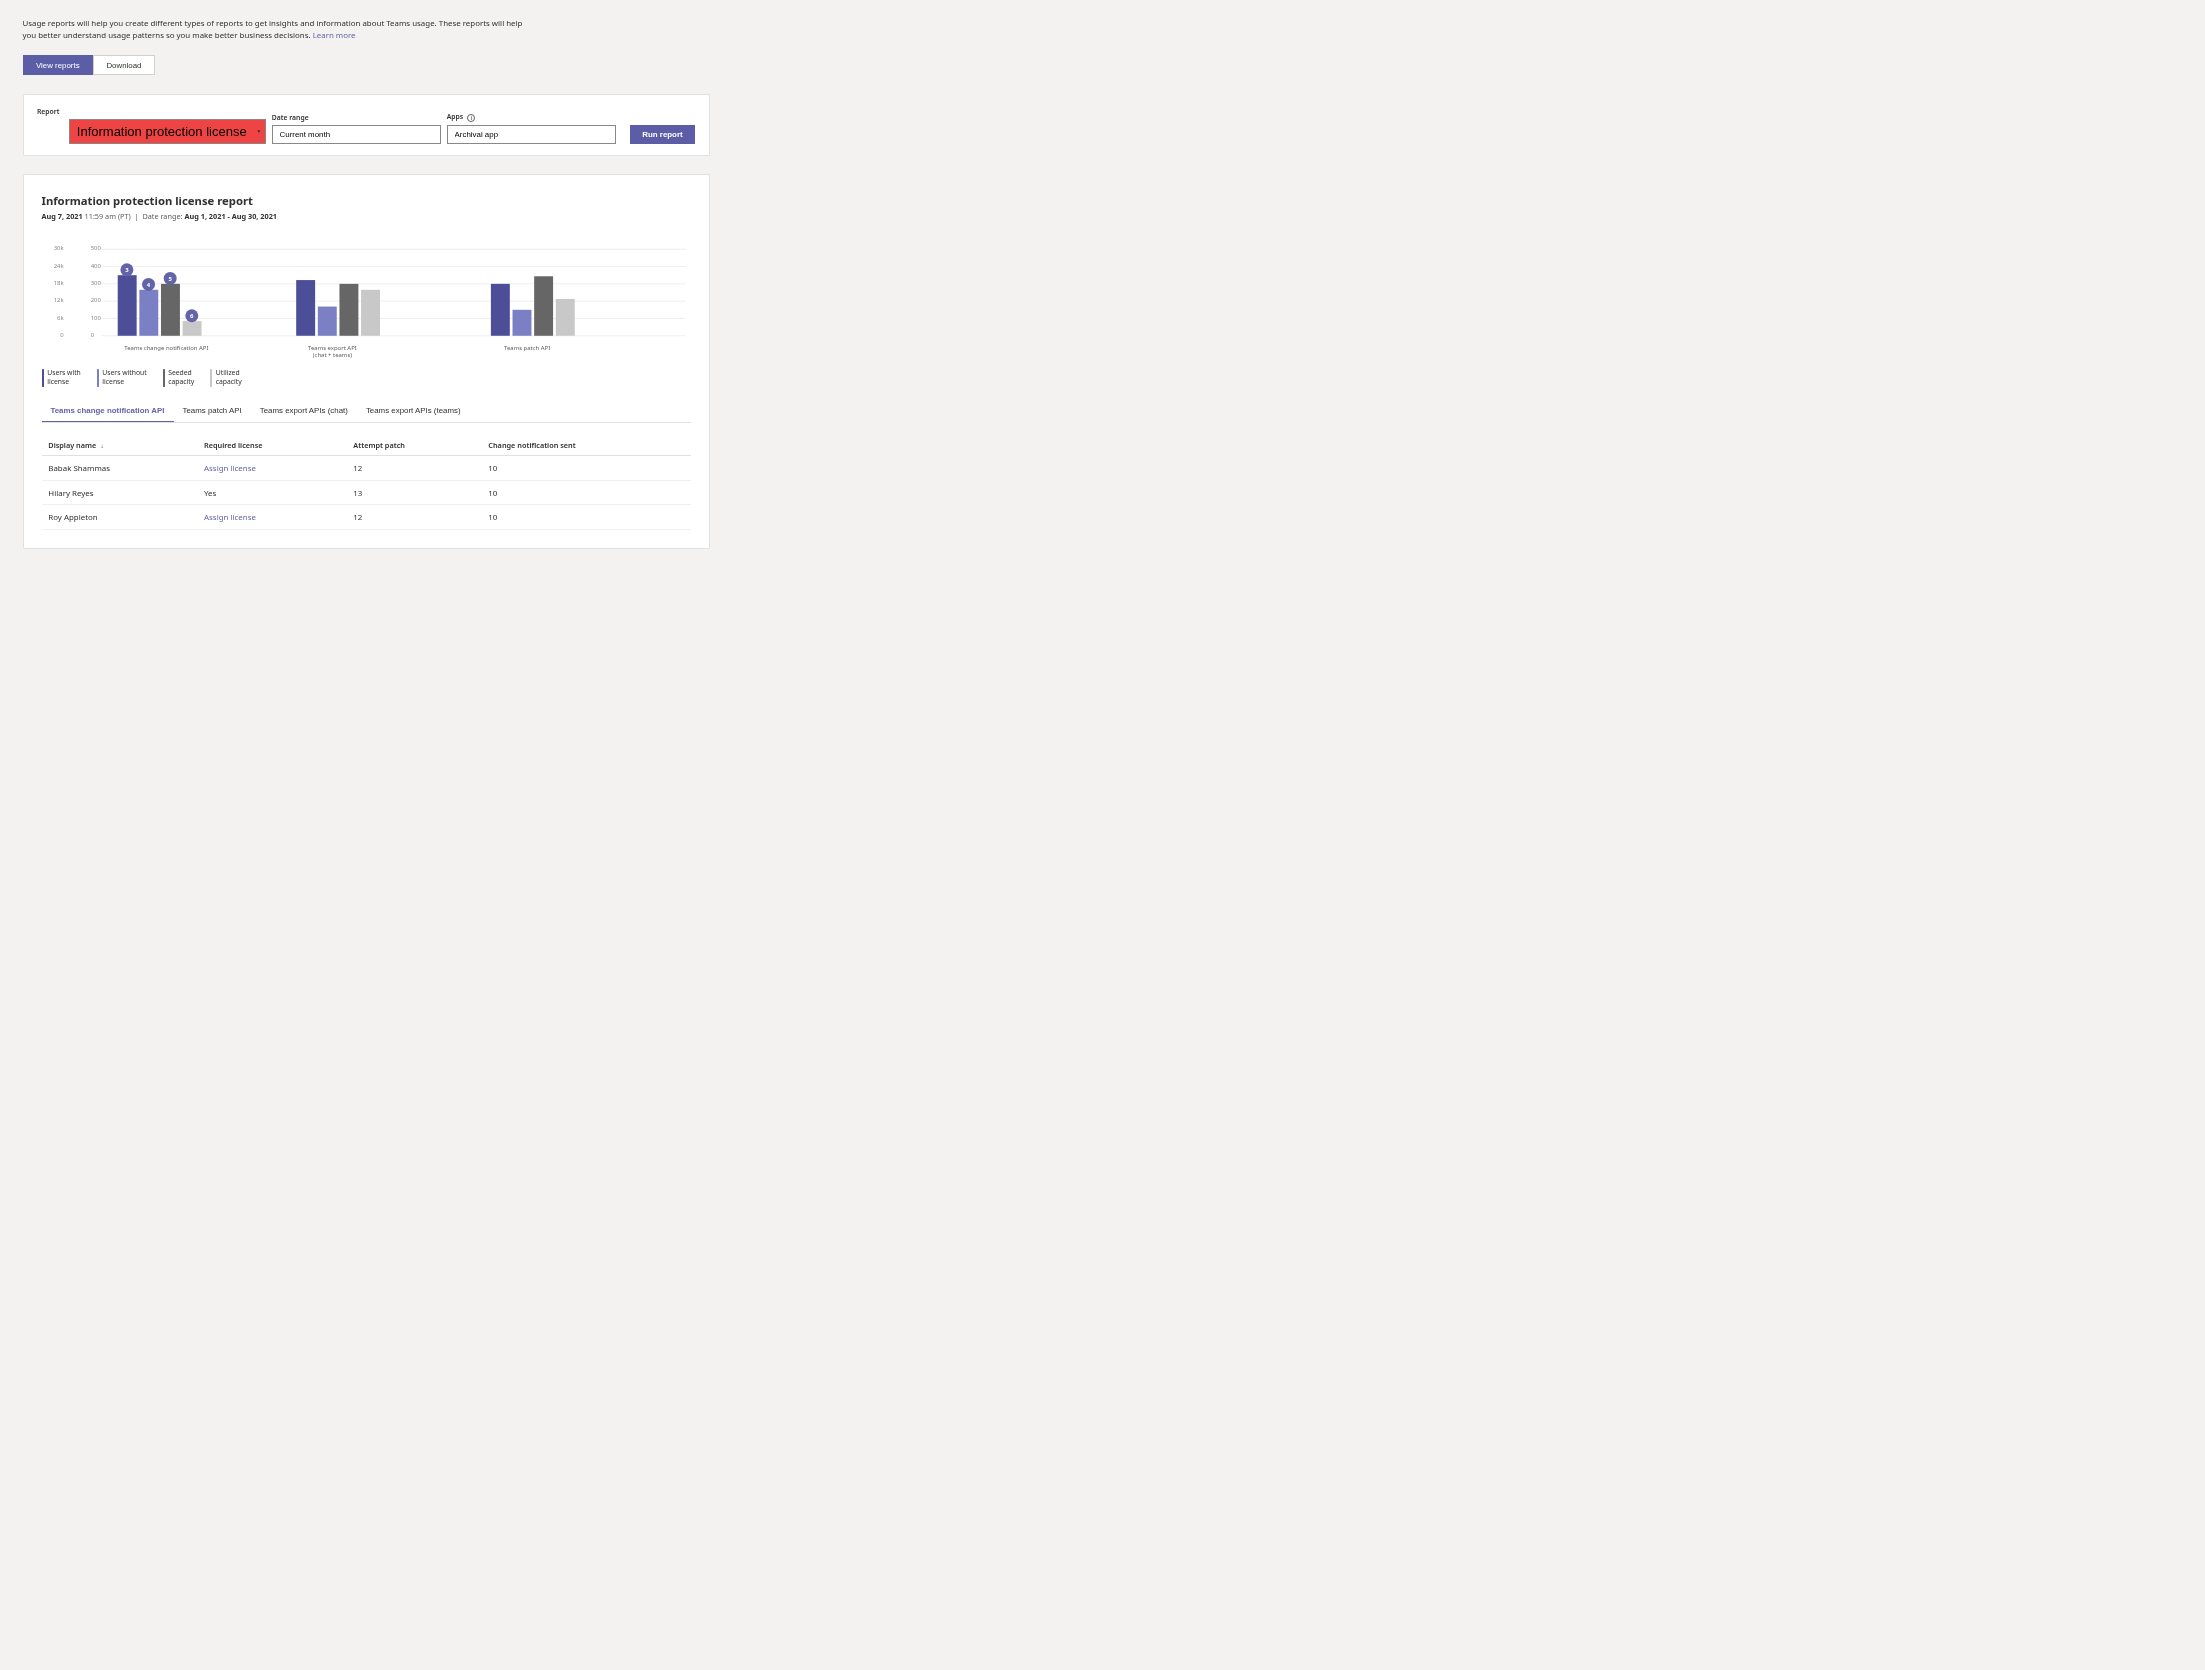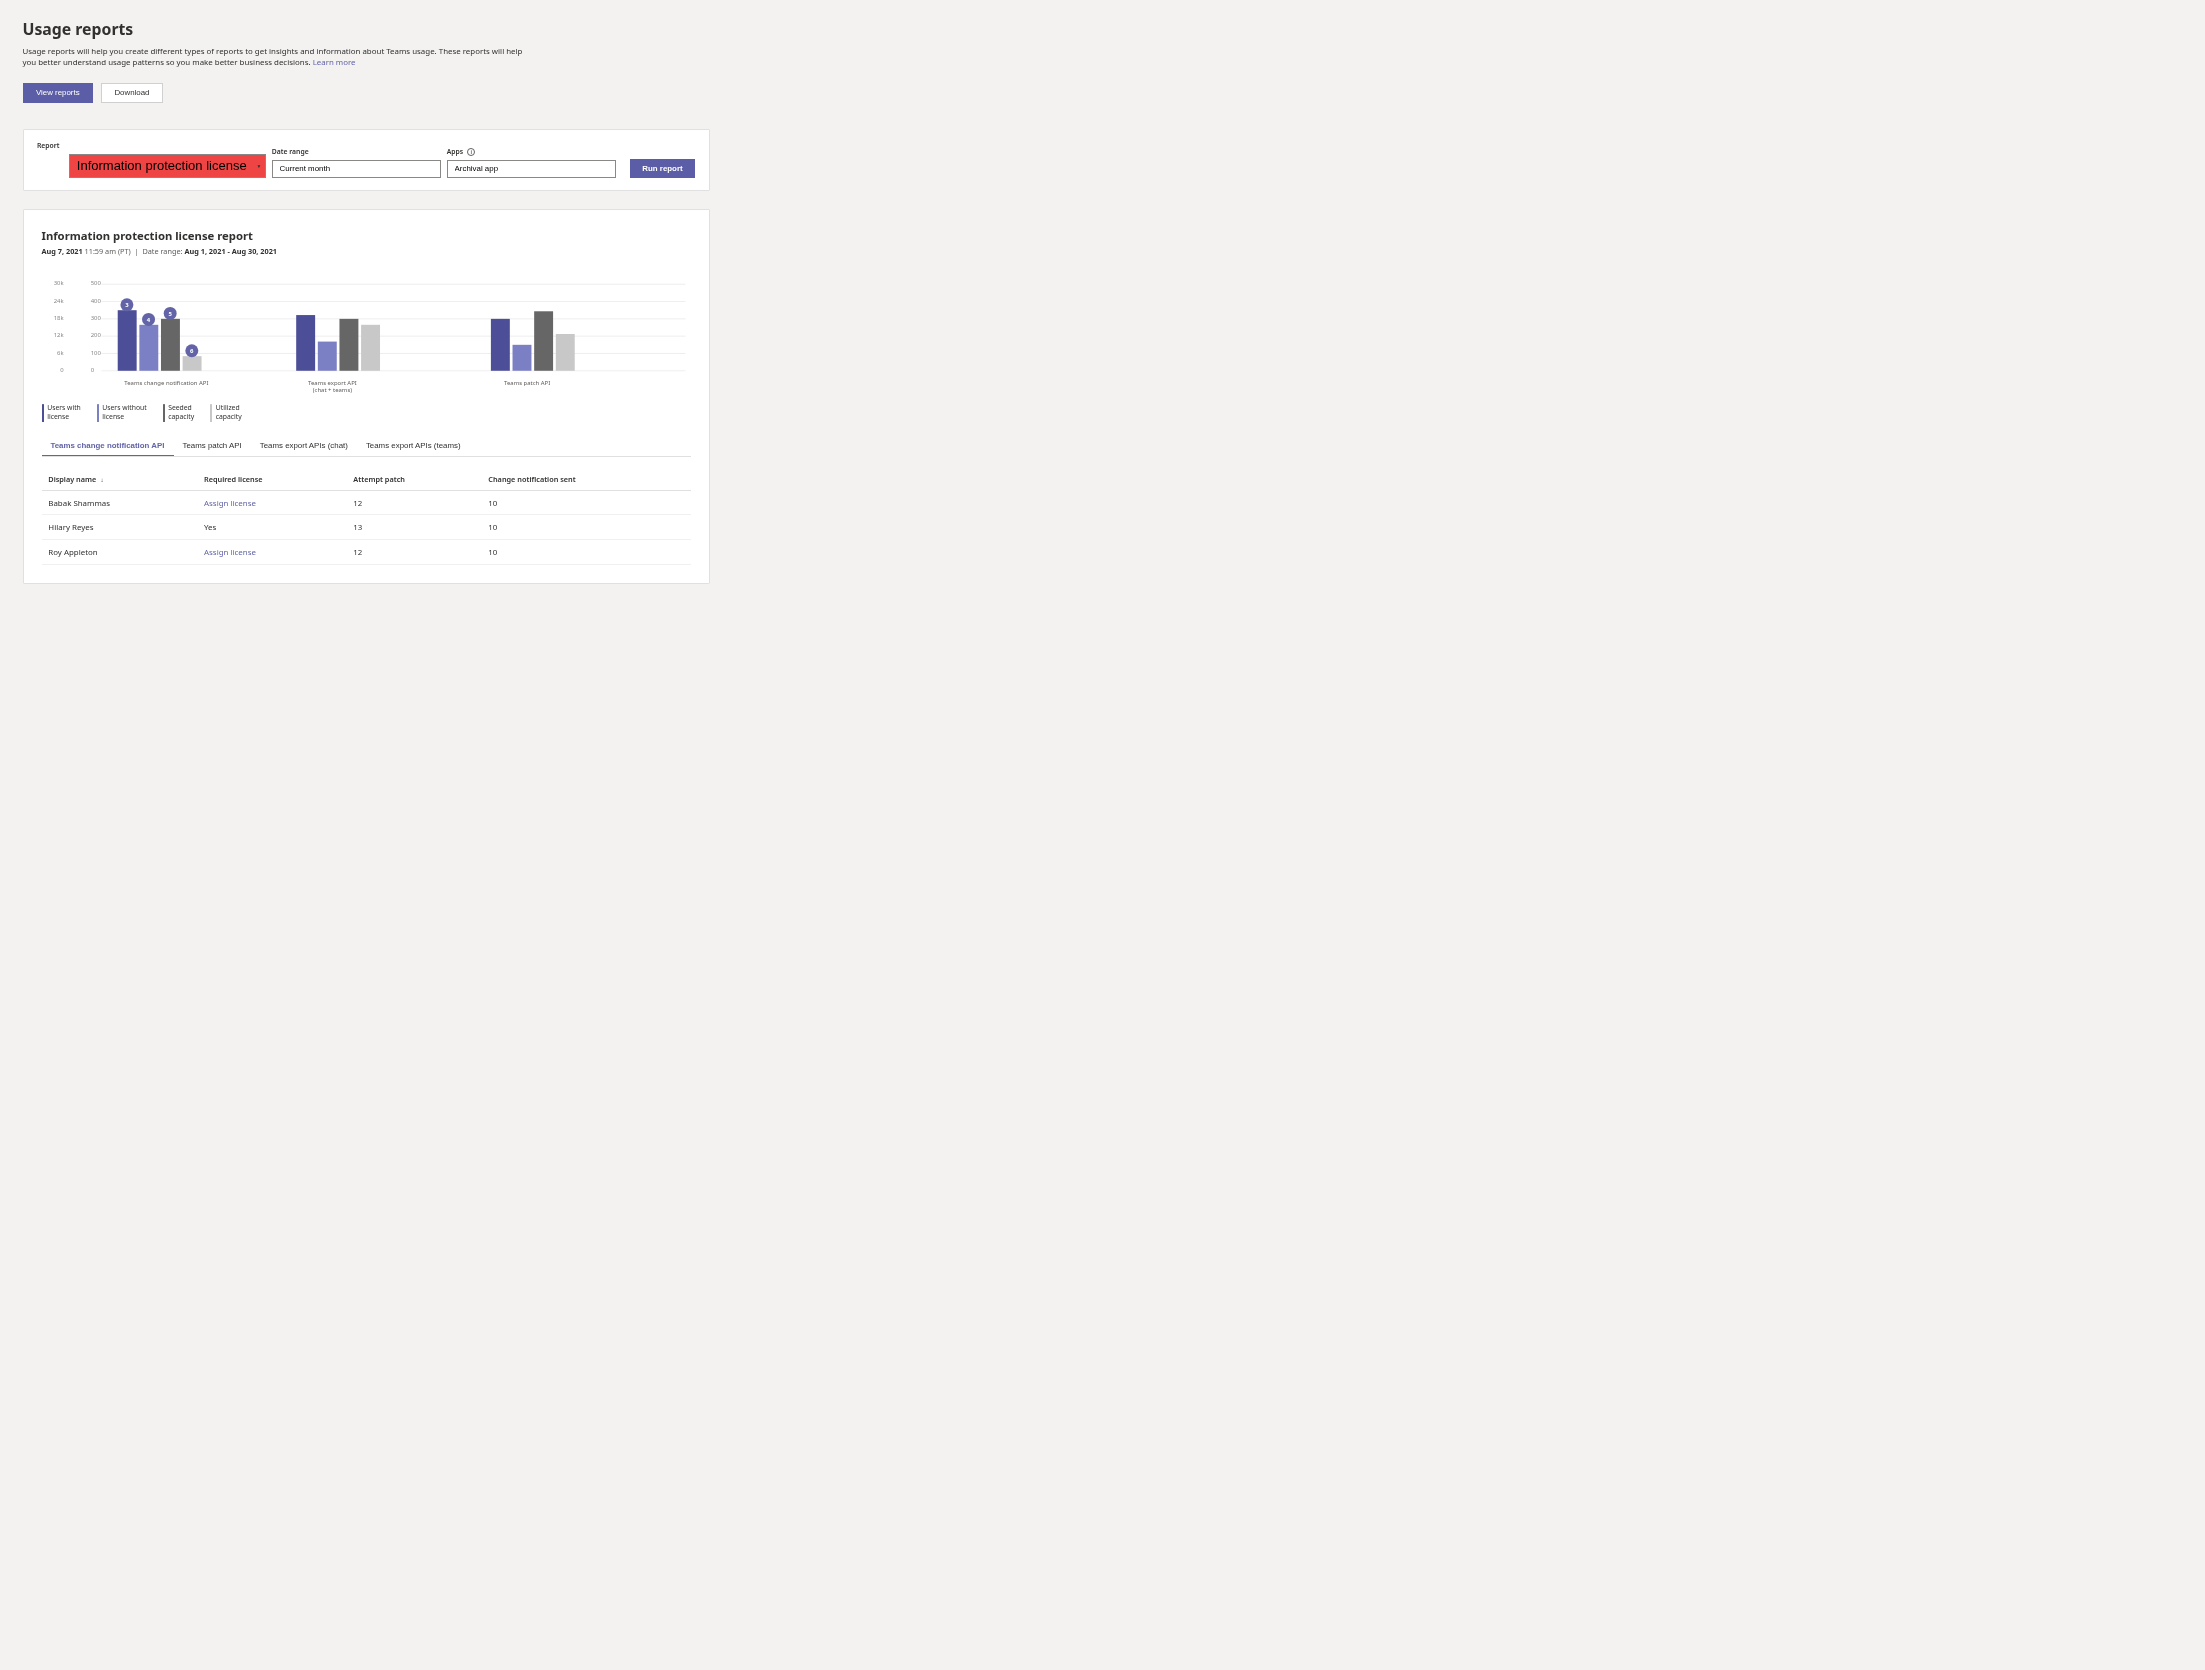--- a/index.html
+++ b/index.html
@@ -24,22 +24,22 @@
       max-width: 506px;
       line-height: 1.5;
       margin-bottom: 13.5px;
     }
     .learn-more {
       color: #6264a7;
       text-decoration: none;
     }
     .tab-row {
       display: flex;
-      gap: 8px;
-      margin-bottom: 26px;
+      gap: 0;
+      margin-bottom: 19px;
     }
     .tab-btn {
       padding: 4.5px 12.4px;
       font-size: 7.9px;
       border: 0.6px solid #d0d0d0;
       cursor: pointer;
       background: #fff;
       color: #323130;
     }
     .tab-btn.active {
@@ -226,21 +226,20 @@
       color: #6264a7;
       text-decoration: none;
       cursor: pointer;
     }
   </style>
 </head>
 <body>
 
 <div class="page-wrapper">
 
-  <h1>Usage reports</h1>
   <p class="description">
     <span>Usage reports will help you create different types of reports to get insights and information about Teams usage. These reports will help you better understand usage patterns so you make better business decisions.</span>
     <a class="learn-more" href="#">Learn more</a>
   </p>
 
   <div class="tab-row">
     <button class="tab-btn active">View reports</button>
     <button class="tab-btn">Download</button>
   </div>
 

